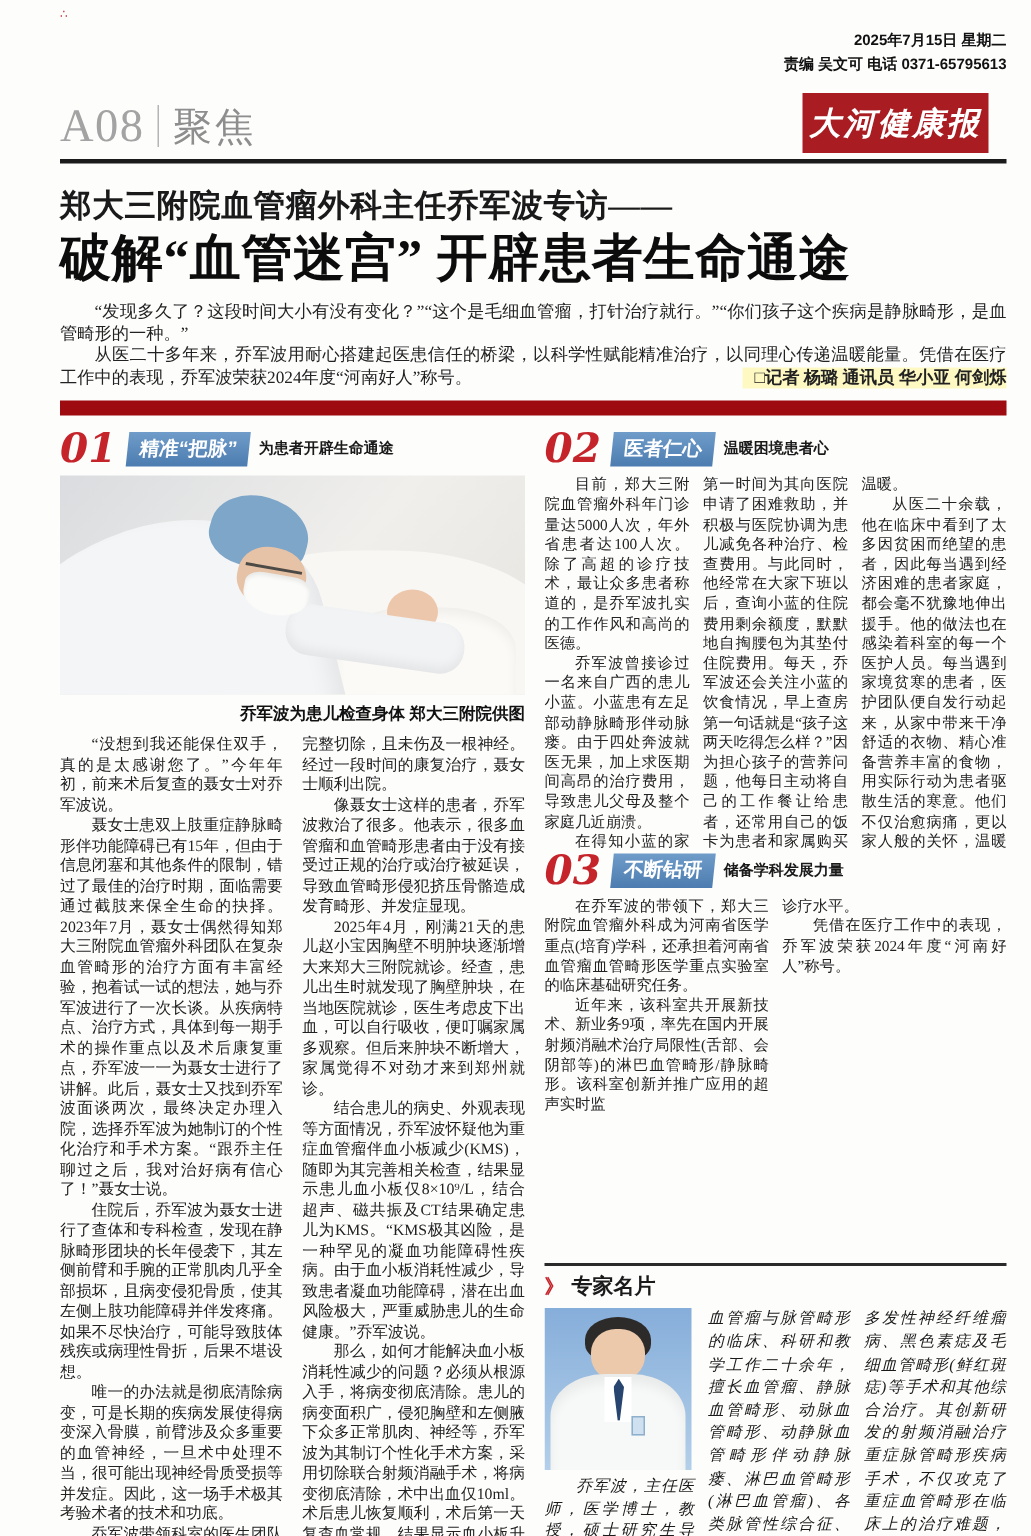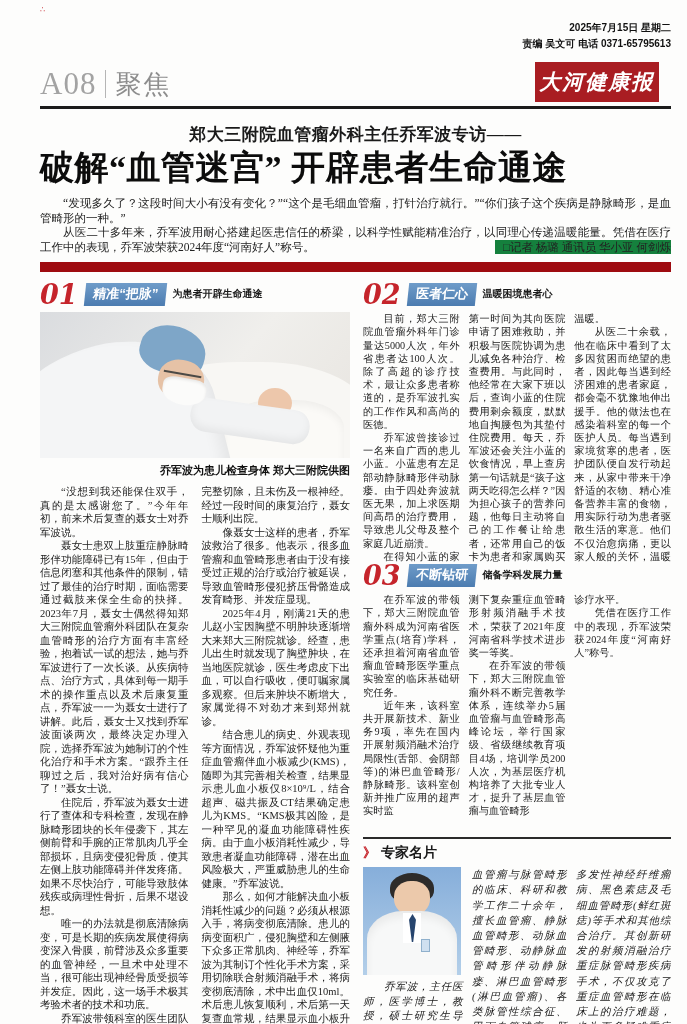--- a/index.html
+++ b/index.html
@@ -23,27 +23,27 @@
   .section-name{font-size:26px;color:#8e8e8e;font-family:"Liberation Sans","DejaVu Sans",sans-serif;letter-spacing:2px;}
   .hdr-right{display:flex;align-items:center;gap:10px;flex-direction:column;}
   .hdr-meta{text-align:right;font-size:10px;line-height:1.6;color:#111;
     font-family:"Liberation Sans","DejaVu Sans",sans-serif;font-weight:bold;}
   .masthead{background:var(--masthead_red);color:#fff;width:124px;height:40px;display:flex;
     align-items:center;justify-content:center;font-size:21px;font-weight:bold;font-style:italic;
     letter-spacing:2px;font-family:"Liberation Serif",serif;}
   .hdr-rule{height:3px;background:var(--rule_black);}
 
   
-  .kicker{font-size:17px;font-weight:bold;margin:14px 0 2px;letter-spacing:0.5px;text-align:center;}
+  .kicker{font-size:21px;font-weight:bold;margin:14px 0 2px;letter-spacing:0.5px;}
   .main-title{font-size:34px;font-weight:900;line-height:1.15;letter-spacing:0.5px;color:#0c0c0c;}
 
   
   .intro{margin-top:9px;font-size:11.5px;line-height:14.5px;text-align:justify;position:relative;color:#222;}
   .intro p{margin:0;text-indent:2em;}
-  .byline{position:absolute;right:0;bottom:0;background:#15803d;padding-left:8px;font-weight:normal;}
+  .byline{position:absolute;right:0;bottom:0;background:#fef9c3;padding-left:8px;font-weight:bold;}
   .red-bar{height:10px;background:var(--bar_red);margin:8px 0 9px;}
 
   
   .main{display:flex;gap:13px;}
   .col-left{width:310px;flex:none;}
   .col-right{flex:1;min-width:0;}
 
   
   .sec-hdr{display:flex;align-items:center;gap:7px;height:26px;margin-bottom:5px;}
   .sec-num{color:var(--accent_red);font-size:27px;font-weight:bold;font-style:italic;line-height:1;
@@ -207,24 +207,20 @@
           <span class="sec-num">03</span>
           <span class="sec-badge">不断钻研</span>
           <span class="sec-title">储备学科发展力量</span>
         </div>
         <div class="cols3 cols3-s3">
           <div class="tcol">
             <p>在乔军波的带领下，郑大三附院血管瘤外科成为河南省医学重点(培育)学科，还承担着河南省血管瘤血管畸形医学重点实验室的临床基础研究任务。</p>
             <p>近年来，该科室共开展新技术、新业务9项，率先在国内开展射频消融术治疗局限性(舌部、会阴部等)的淋巴血管畸形/静脉畸形。该科室创新并推广应用的超声实时监</p>
           </div>
           <div class="tcol">
-            <p class="noindent">测下复杂重症血管畸形射频消融手术技术，荣获了2021年度河南省科学技术进步奖一等奖。</p>
-            <p>在乔军波的带领下，郑大三附院血管瘤外科不断完善教学体系，连续举办5届血管瘤与血管畸形高峰论坛，举行国家级、省级继续教育项目4场，培训学员200人次，为基层医疗机构培养了大批专业人才，提升了基层血管瘤与血管畸形</p>
-          </div>
-          <div class="tcol">
             <p class="noindent">诊疗水平。</p>
             <p>凭借在医疗工作中的表现，乔军波荣获2024年度“河南好人”称号。</p>
           </div>
         </div>
 
         <div class="expert">
           <div class="expert-hdr">
             <span class="expert-icon">》</span>
             <span>专家名片</span>
           </div>

